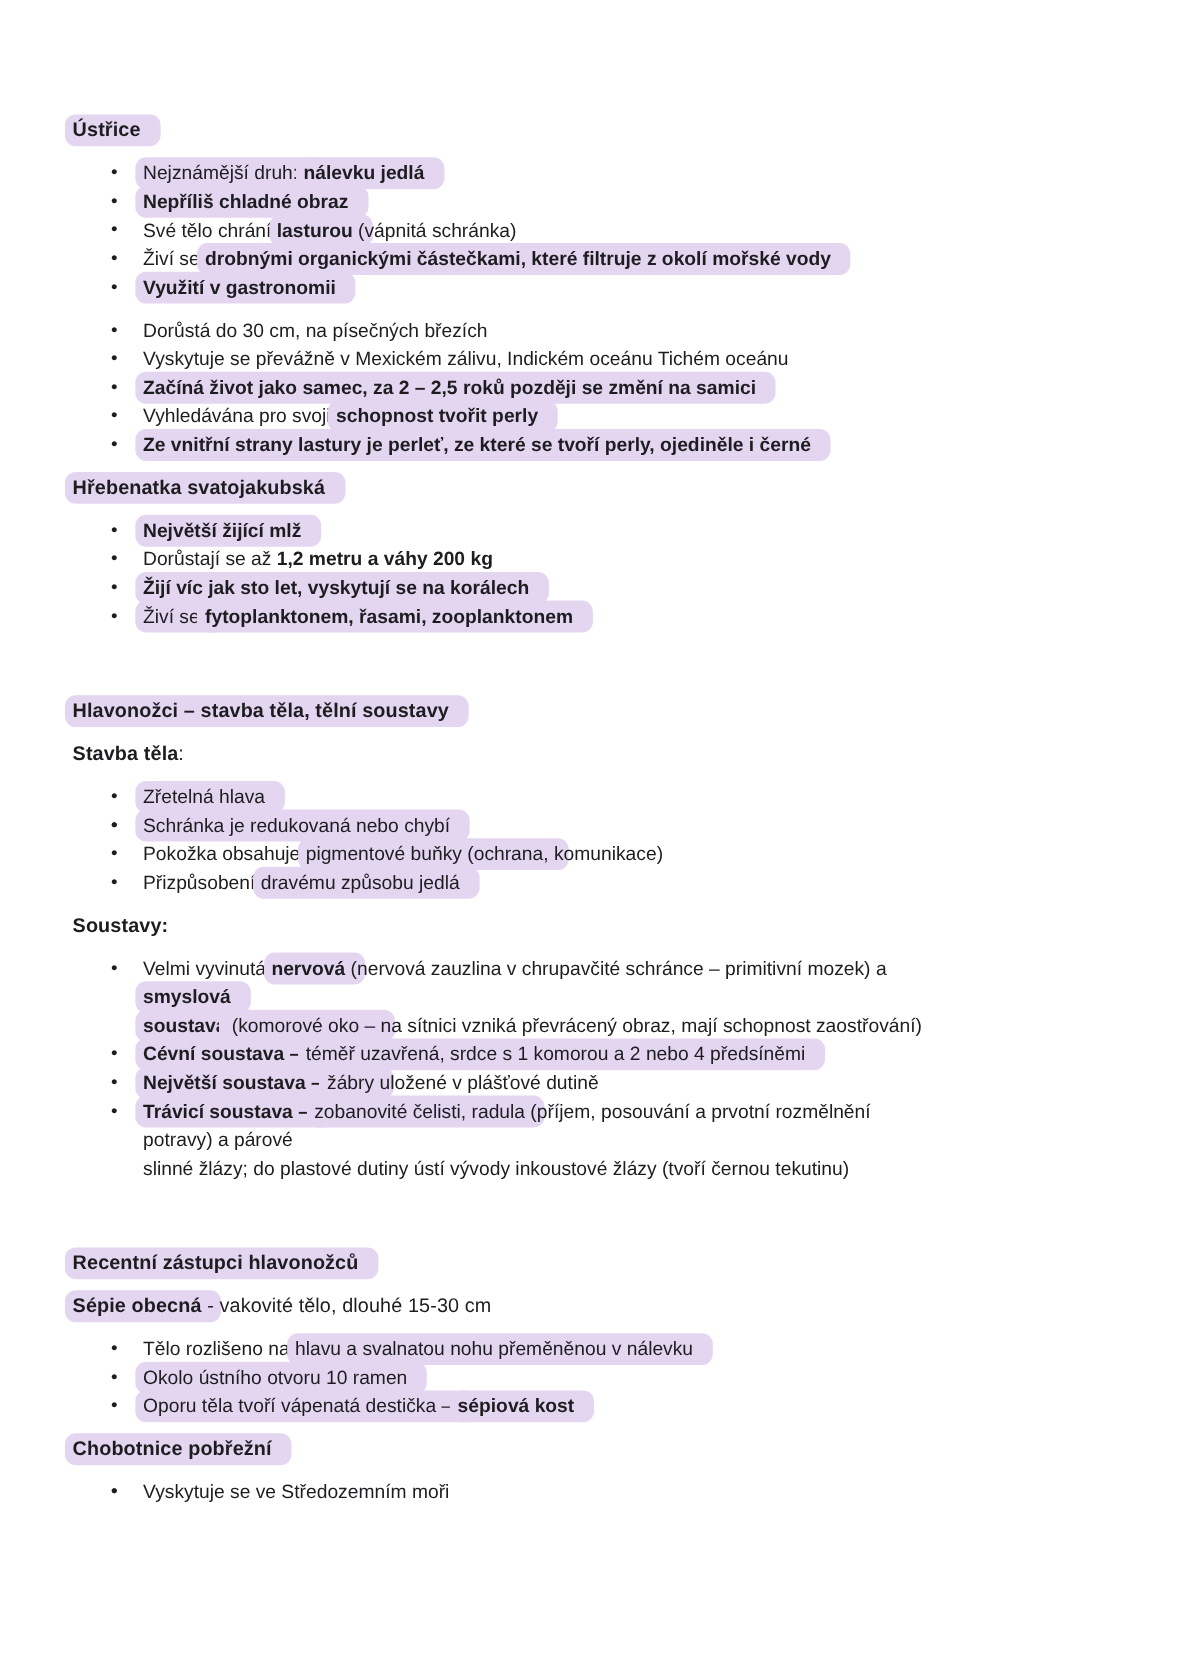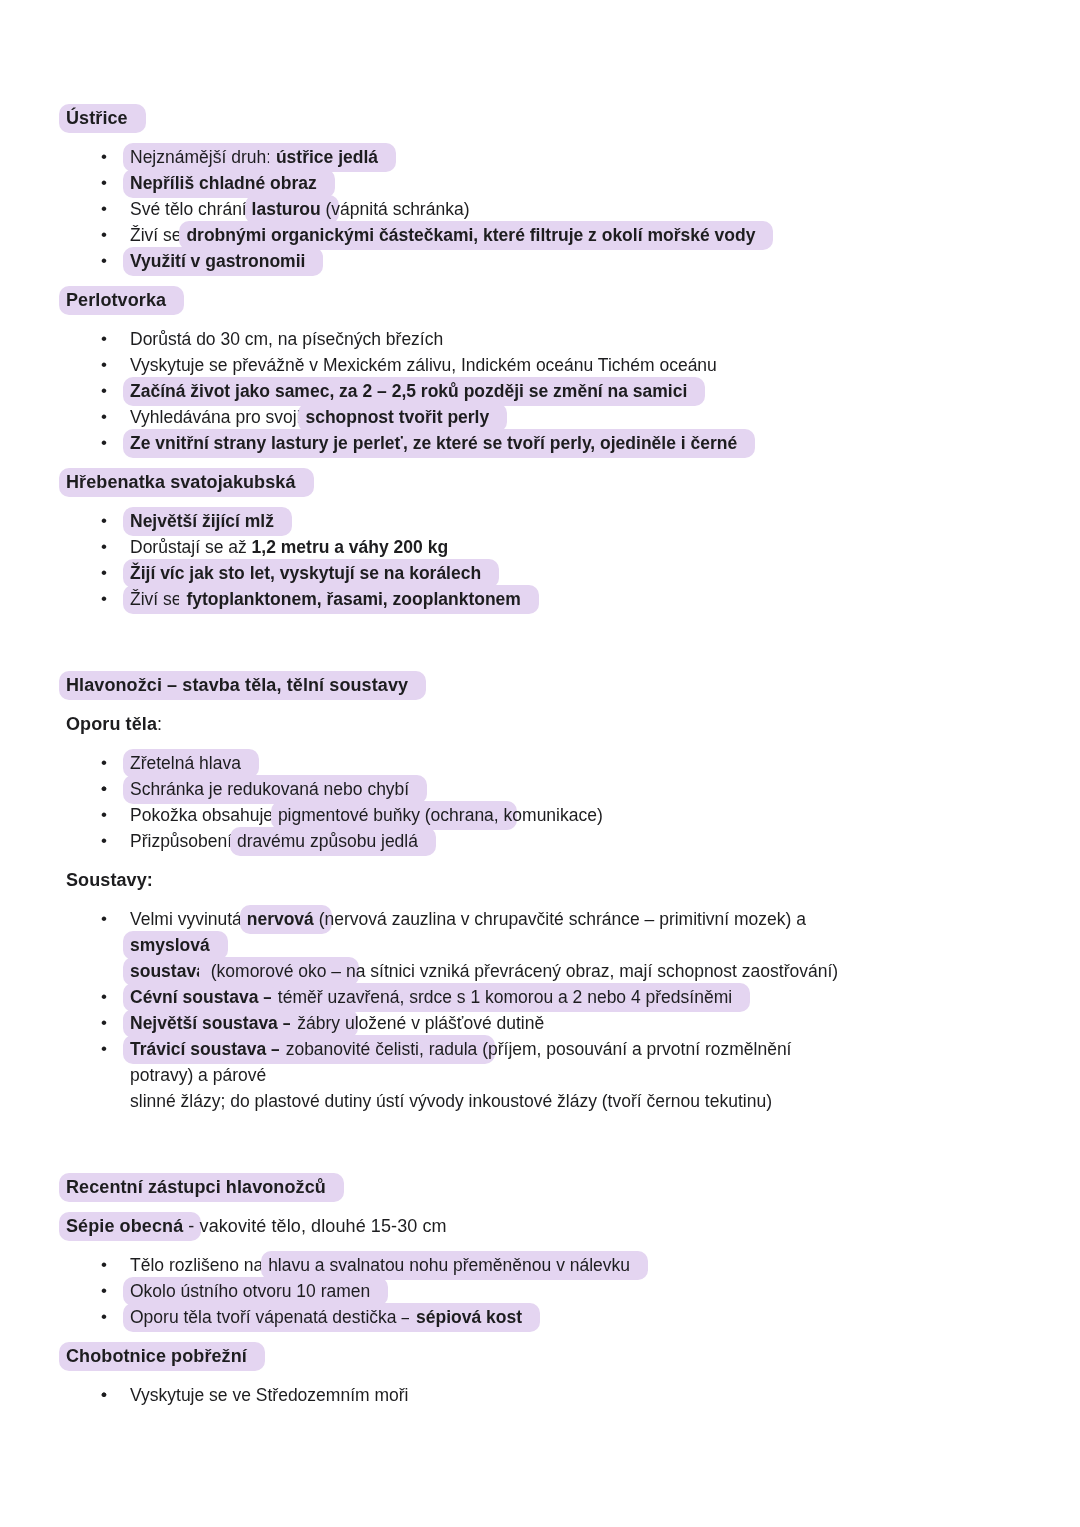--- a/index.html
+++ b/index.html
@@ -65,29 +65,28 @@
     -webkit-box-decoration-break: clone;
   }
 </style>
 </head>
 <body>
 
 <div class="page">
     <section>
       <p class="heading"><span class="b hl">Ústřice</span></p>
       <ul class="bullet-list">
-        <li class="list-item"><span class="dot">•</span><span class="plain-seg hl">Nejznámější druh: </span><span class="b hl">ústřice jedlá</span></li>
+        <li class="list-item"><span class="dot">•</span><span class="plain-seg hl">Nejznámější druh: </span><span class="b hl">nálevku jedlá</span></li>
         <li class="list-item"><span class="dot">•</span><span class="b hl">Nepříliš chladné obraz</span></li>
         <li class="list-item"><span class="dot">•</span><span class="plain-seg">Své tělo chrání </span><span class="b hl">lasturou</span><span class="plain-seg"> (vápnitá schránka)</span></li>
         <li class="list-item"><span class="dot">•</span><span class="plain-seg">Živí se </span><span class="b hl">drobnými organickými částečkami, které filtruje z okolí mořské vody</span></li>
         <li class="list-item"><span class="dot">•</span><span class="b hl">Využití v gastronomii</span></li>
       </ul>
     </section>
     <section>
-      <p class="heading"><span class="b hl">Perlotvorka</span></p>
       <ul class="bullet-list">
         <li class="list-item"><span class="dot">•</span><span class="plain-seg">Dorůstá do 30 cm, na písečných březích</span></li>
         <li class="list-item"><span class="dot">•</span><span class="plain-seg">Vyskytuje se převážně v Mexickém zálivu, Indickém oceánu Tichém oceánu</span></li>
         <li class="list-item"><span class="dot">•</span><span class="b hl">Začíná život jako samec, za 2 – 2,5 roků později se změní na samici</span></li>
         <li class="list-item"><span class="dot">•</span><span class="plain-seg">Vyhledávána pro svoji </span><span class="b hl">schopnost tvořit perly</span></li>
         <li class="list-item"><span class="dot">•</span><span class="b hl">Ze vnitřní strany lastury je perleť, ze které se tvoří perly, ojediněle i černé</span></li>
       </ul>
     </section>
     <section>
       <p class="heading"><span class="b hl">Hřebenatka svatojakubská</span></p>
@@ -97,21 +96,21 @@
         <li class="list-item"><span class="dot">•</span><span class="b hl">Největší žijící mlž</span></li>
         <li class="list-item"><span class="dot">•</span><span class="plain-seg">Dorůstají se až </span><span class="b">1,2 metru a váhy 200 kg</span></li>
         <li class="list-item"><span class="dot">•</span><span class="b hl">Žijí víc jak sto let, vyskytují se na korálech</span></li>
         <li class="list-item"><span class="dot">•</span><span class="plain-seg hl">Živí se </span><span class="b hl">fytoplanktonem, řasami, zooplanktonem</span></li>
       </ul>
     </section>
     <section class="extra-gap">
       <p class="heading"><span class="b hl">Hlavonožci – stavba těla, tělní soustavy</span></p>
     </section>
     <section>
-      <p class="heading"><span class="b">Oporu těla</span><span class="plain-seg">:</span></p>
+      <p class="heading"><span class="b">Stavba těla</span><span class="plain-seg">:</span></p>
       <ul class="bullet-list">
         <li class="list-item"><span class="dot">•</span><span class="plain-seg hl">Zřetelná hlava</span></li>
         <li class="list-item"><span class="dot">•</span></li>
         <li class="list-item"><span class="dot">•</span><span class="plain-seg hl">Schránka je redukovaná nebo chybí</span></li>
         <li class="list-item"><span class="dot">•</span><span class="plain-seg">Pokožka obsahuje </span><span class="plain-seg hl">pigmentové buňky (ochrana,</span><span class="plain-seg"> komunikace)</span></li>
         <li class="list-item"><span class="dot">•</span><span class="plain-seg">Přizpůsobení </span><span class="plain-seg hl">dravému způsobu jedlá</span></li>
       </ul>
     </section>
     <section>
       <p class="heading"><span class="b">Soustavy:</span></p>

